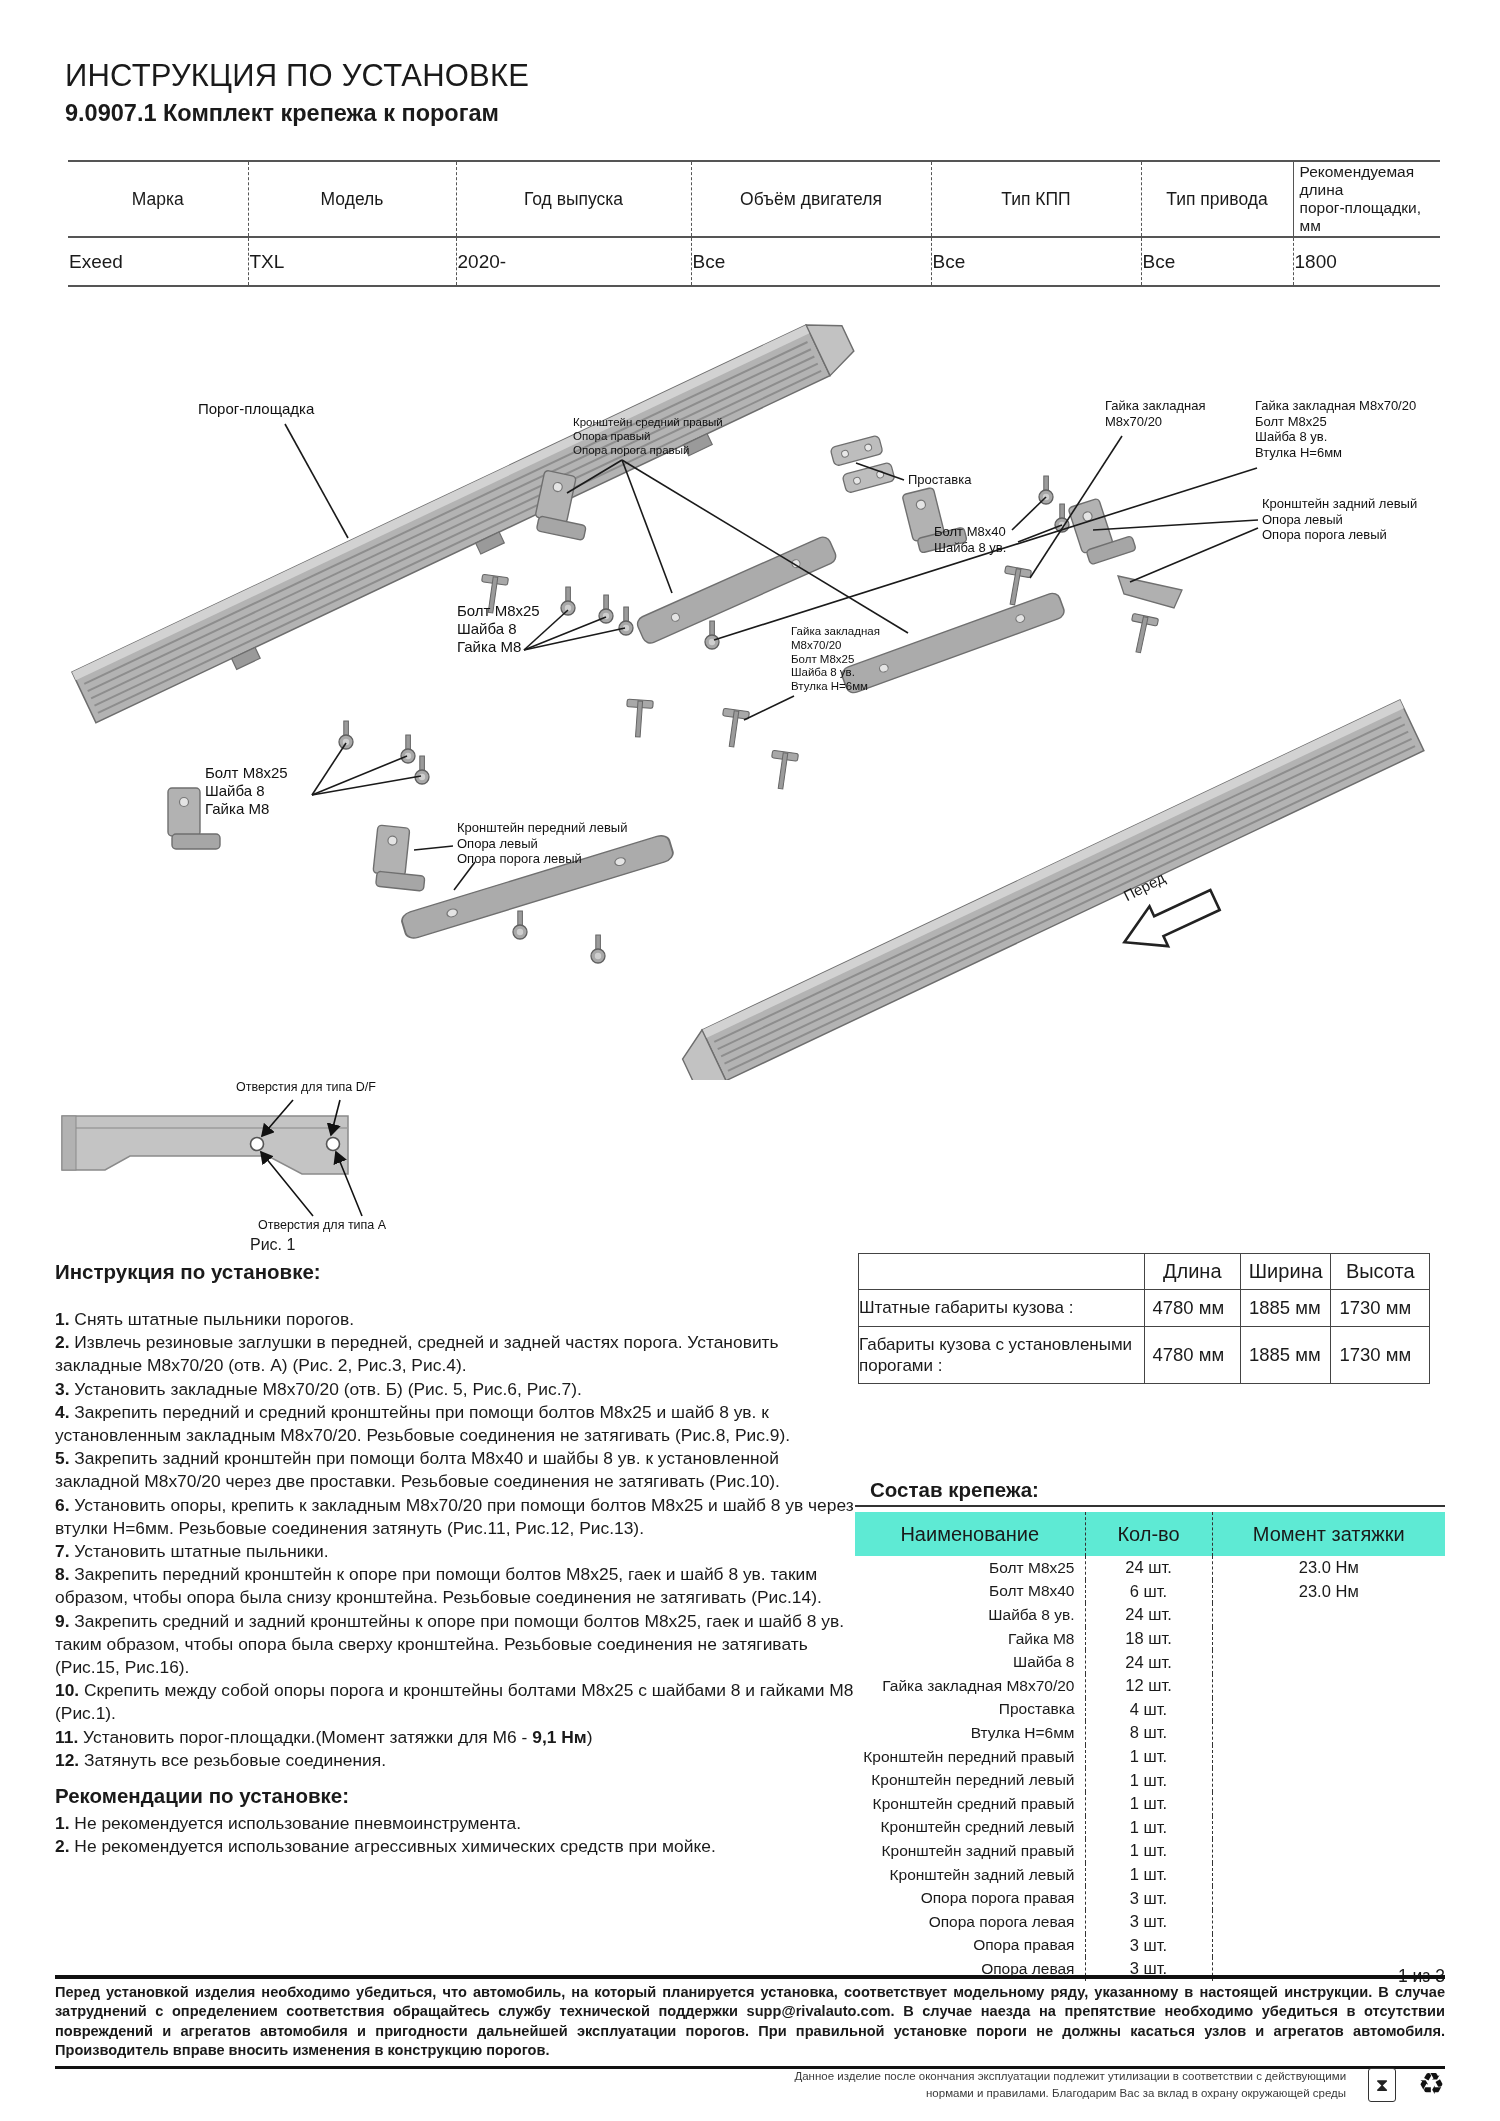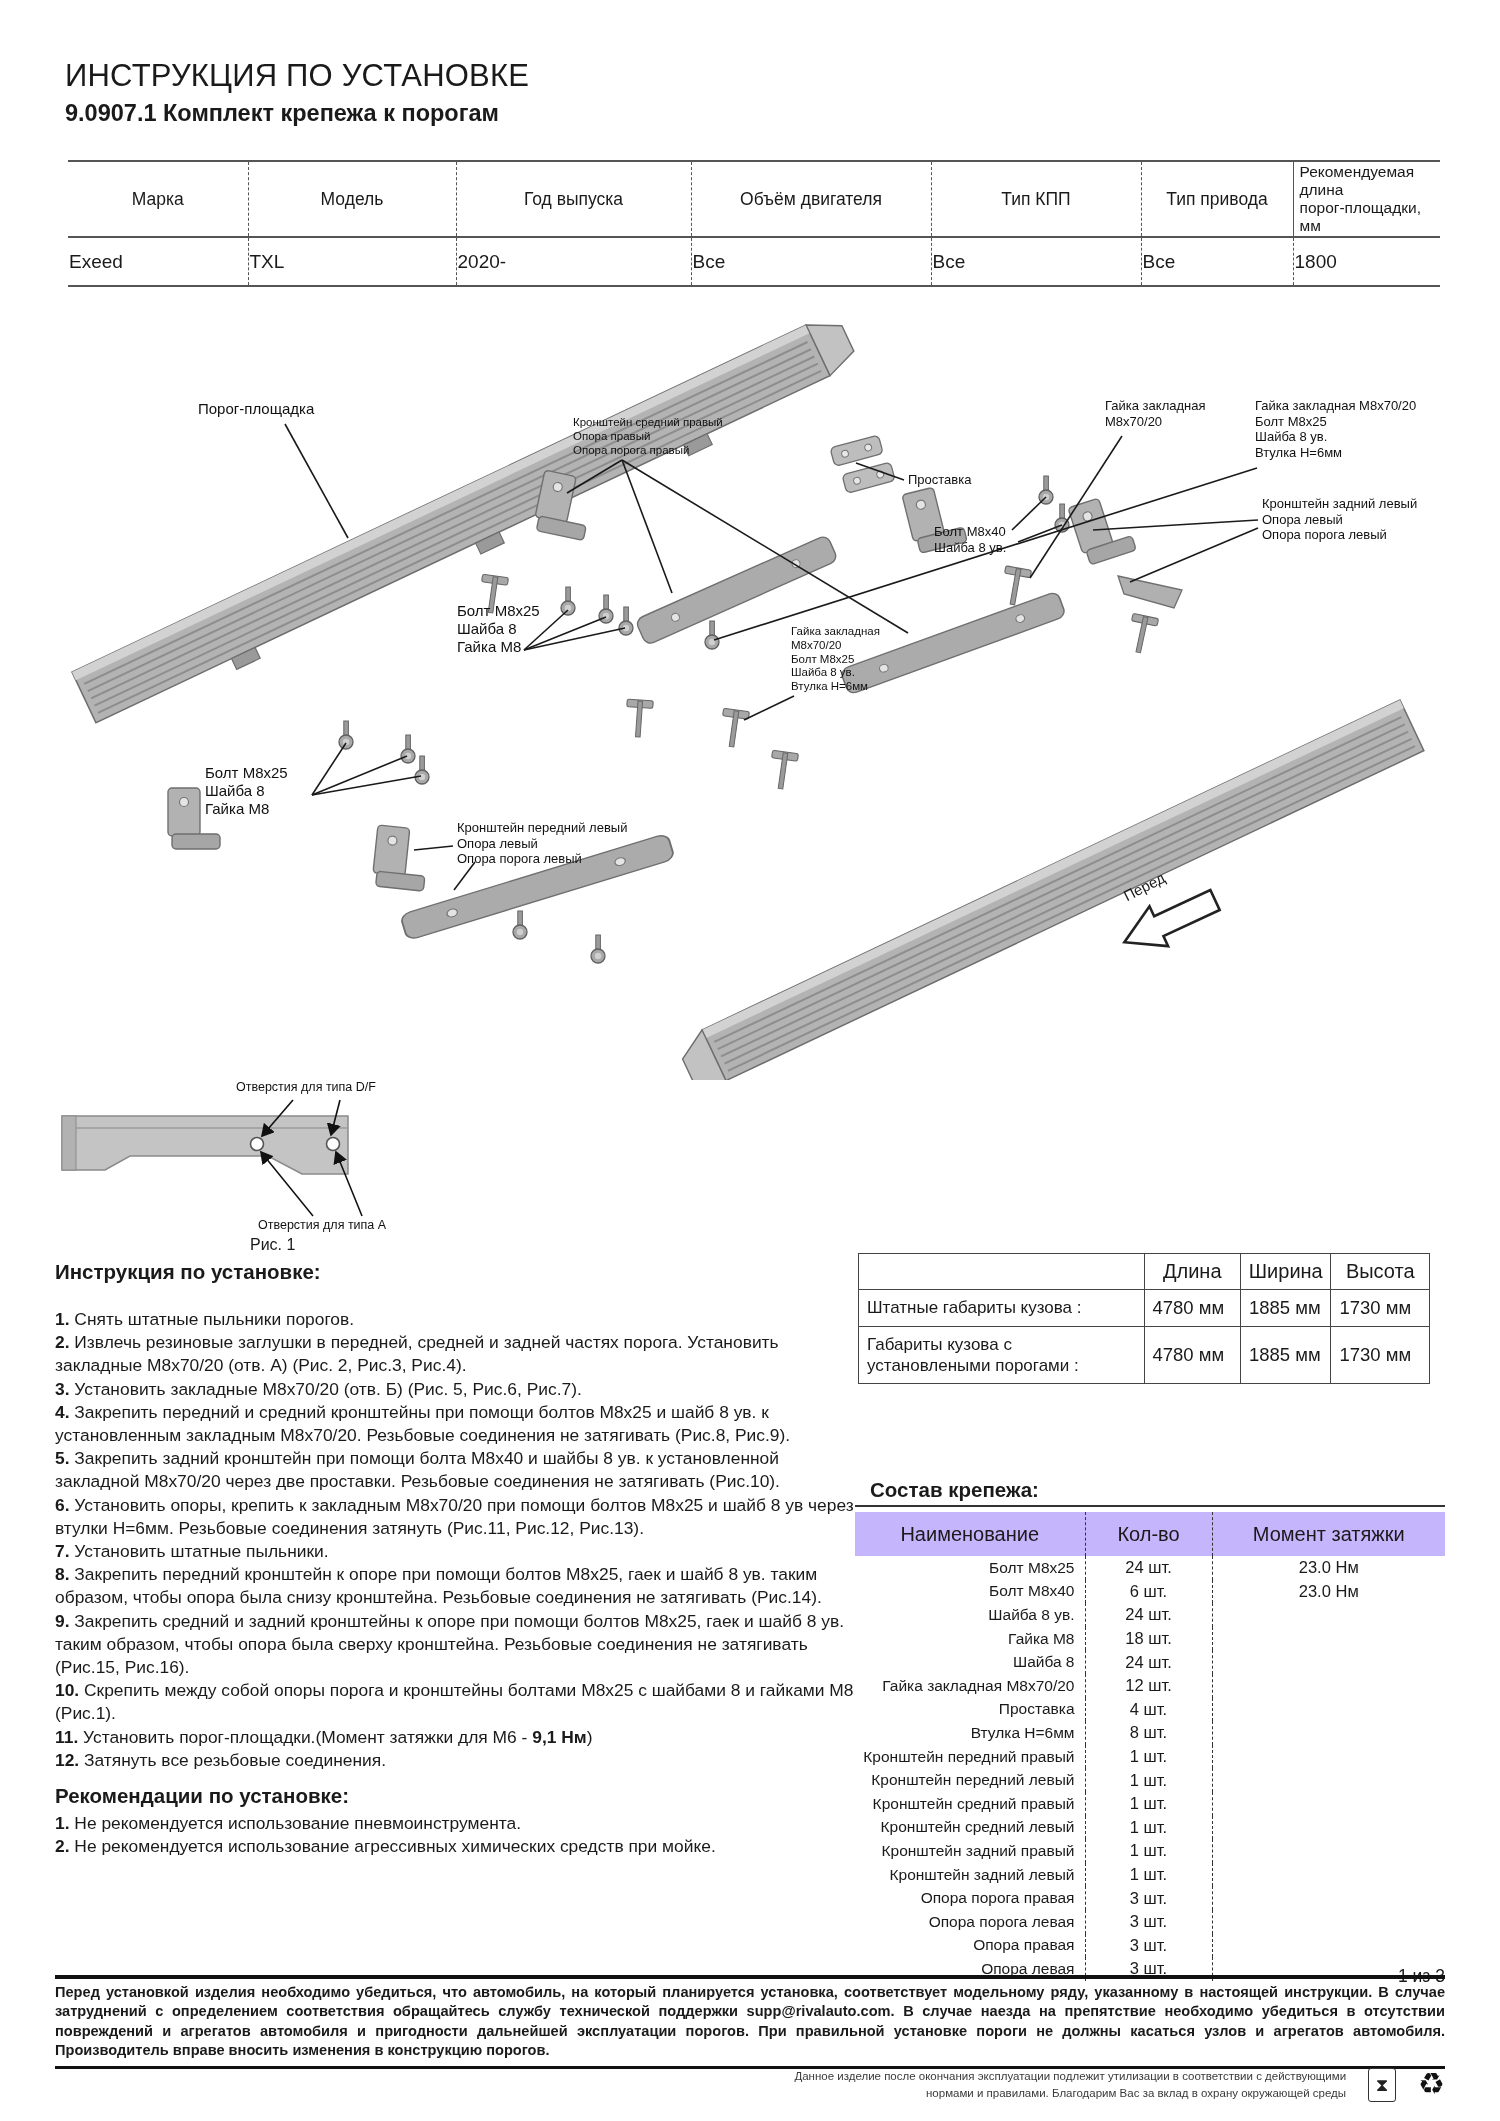--- a/index.html
+++ b/index.html
@@ -33,30 +33,30 @@
   #instructions h3, #recommendations-h{font-size:20.5px;font-weight:bold;margin:0;}
   .instr-list{margin-top:24px;}
   .instr-item{font-size:17.4px;line-height:23.2px;}
   .instr-item b{font-weight:bold;}
   #rec-block{margin-top:12px;}
   #rec-block .instr-list{margin-top:4px;}
   
   table.dims{position:absolute;left:858px;top:1253px;width:572px;border-collapse:collapse;table-layout:fixed;}
   table.dims th,table.dims td{border:1.7px solid #444;}
   table.dims th{font-weight:normal;font-size:20px;text-align:center;height:33px;}
-  table.dims td.lbl{font-size:17px;padding:2px 8px;line-height:1.25;}
+  table.dims td.lbl{font-size:17px;padding:2px 0;line-height:1.25;}
   table.dims td.val{font-size:18.5px;padding-left:8px;}
   table.dims tr.r1 td{height:32px;}
   table.dims tr.r2 td{height:52px;}
   
   #hardware{position:absolute;left:855px;top:1478px;width:590px;}
   #hardware .hw-title{font-size:20.5px;font-weight:bold;padding-left:15px;}
   #hardware .hw-rule{height:0;border-top:2.6px solid #333;margin-top:3px;}
   table.hw{width:590px;border-collapse:collapse;table-layout:fixed;margin-top:5px;}
-  table.hw th{background:#c4b5fd;font-weight:normal;font-size:20px;height:42px;text-align:center;}
+  table.hw th{background:#5eead4;font-weight:normal;font-size:20px;height:42px;text-align:center;}
   table.hw th,table.hw td{border-left:1.7px dashed #333;}
   table.hw th:first-child,table.hw td:first-child{border-left:none;}
   table.hw td{height:23.6px;padding:0;}
   table.hw td.nm{font-size:15.5px;text-align:right;padding-right:10px;}
   table.hw td.qt{font-size:16.5px;text-align:center;}
   table.hw td.tq{font-size:16.5px;text-align:center;}
   
   #pagenum{position:absolute;right:55px;top:1966px;font-size:17.5px;}
   #footer{position:absolute;left:55px;right:55px;top:1975px;border-top:4px solid #111;border-bottom:3px solid #111;padding:4px 0 5px 0;}
   #footer p{margin:0;font-size:14.6px;font-weight:bold;line-height:19.4px;text-align:justify;}

